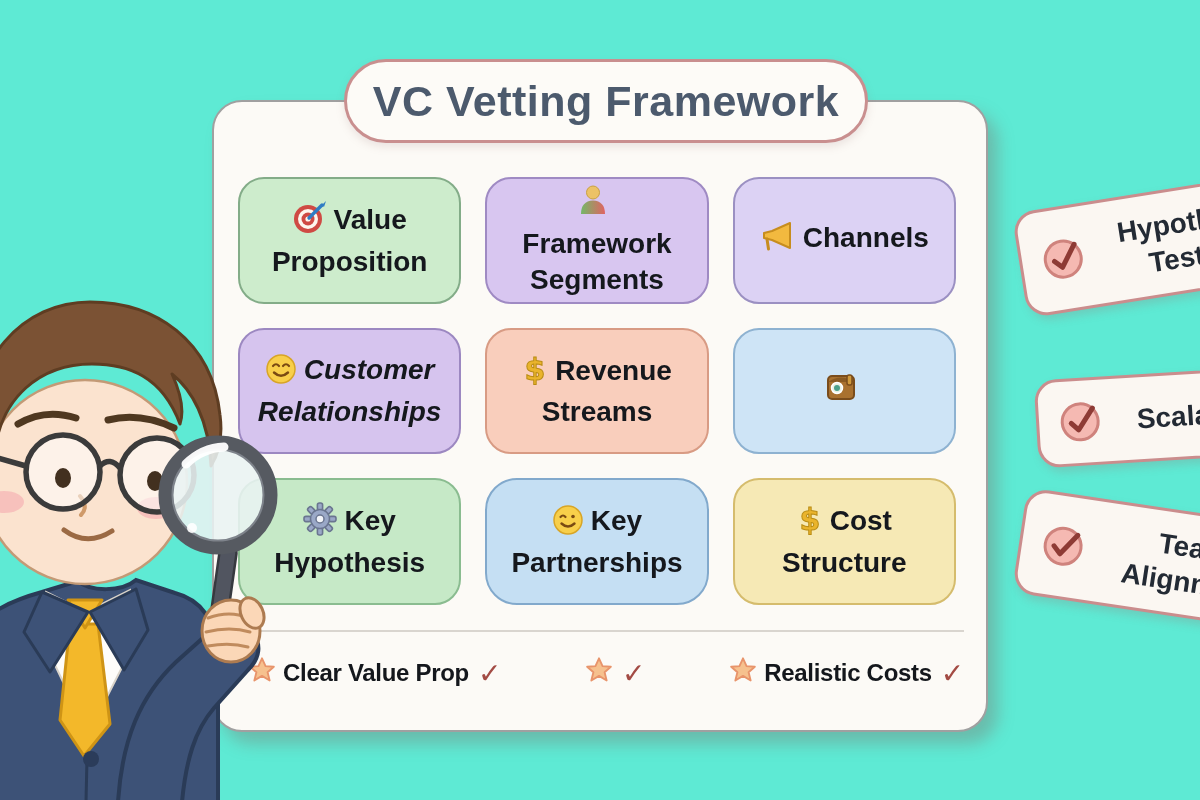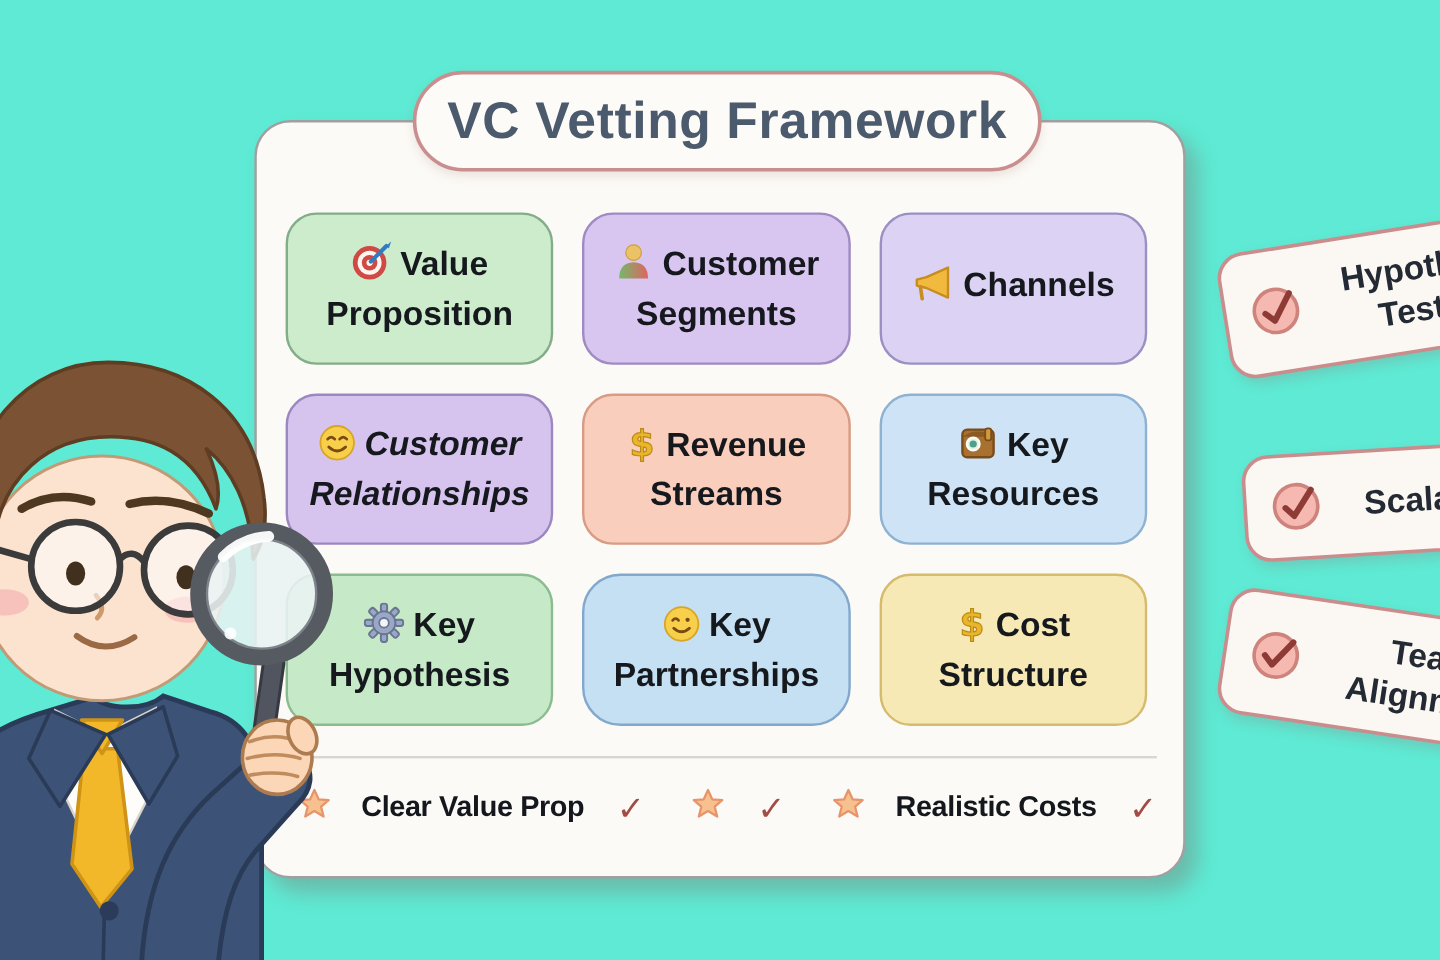--- a/index.html
+++ b/index.html
@@ -26,21 +26,21 @@
   .cell{border-radius:26px;border:2.5px solid #999;
         display:flex;align-items:center;justify-content:center;text-align:center;
         font-size:28px;font-weight:bold;color:#15181d;line-height:1.28;padding:0 16px;}
   .cell .ic{display:inline-block;vertical-align:-6px;margin-right:7px;}
 
   
   .divider{position:absolute;left:252px;top:630px;width:712px;height:0;
            border-top:2px solid #d9d5cf;z-index:3;}
   .checklist{position:absolute;left:248px;top:650px;width:716px;height:46px;
              display:flex;justify-content:space-between;align-items:center;z-index:3;}
-  .chk-item{display:flex;align-items:center;gap:25px;
+  .chk-item{display:flex;align-items:center;gap:7px;
             font-size:24px;font-weight:bold;color:#14171c;letter-spacing:-.3px;white-space:nowrap;}
   .chk-mark{color:#a34b44;font-size:28px;font-weight:bold;
             font-family:"DejaVu Sans",sans-serif;padding-left:2px;}
 
   
   .badge{position:absolute;background:#fbf7f2;border:3px solid #ca8d8d;border-radius:22px;
          display:flex;align-items:center;gap:12px;padding:15px 18px;
          box-shadow:3px 5px 9px rgba(150,120,120,0.25);z-index:4;}
   .badge .b-label{flex:1;text-align:center;font-size:28px;font-weight:bold;
                   color:#232a34;line-height:1.25;}
@@ -78,21 +78,21 @@
     <div class="cell" style="background: rgb(216, 198, 240); border-color: rgb(159, 138, 195);">
       <div><span class="ic"><svg width="34" height="34" viewBox="0 0 34 34">
               <defs>
                 <linearGradient id="pg" x1="0" y1="0" x2="1" y2="0">
                   <stop offset="0" stop-color="#74b868"></stop>
                   <stop offset="1" stop-color="#e06462"></stop>
                 </linearGradient>
               </defs>
               <circle cx="17" cy="9.5" r="6.5" fill="#ecc266" stroke="#caa13f" stroke-width="1"></circle>
               <path d="M5 31 Q5 18 17 17.5 Q29 18 29 31 Z" fill="url(#pg)"></path>
-            </svg></span><span>Customer Segments</span></div>
+            </svg></span><span>Framework Segments</span></div>
     </div>
 
     <div class="cell" style="background: rgb(220, 210, 244); border-color: rgb(155, 144, 194);">
       <div><span class="ic"><svg width="36" height="34" viewBox="0 0 36 34">
               <path d="M4 14 L12 12 L30 4 L30 29 L12 21 L4 19 Z" fill="#f2b93f" stroke="#c78d1e" stroke-width="2" stroke-linejoin="round"></path>
               <path d="M7 20 L8.5 30" stroke="#c78d1e" stroke-width="3" stroke-linecap="round"></path>
             </svg></span><span>Channels</span></div>
     </div>
 
     <div class="cell" style="background: rgb(214, 196, 238); border-color: rgb(156, 136, 193); font-style: italic;">
@@ -110,21 +110,21 @@
             </svg></span><span>Revenue Streams</span></div>
     </div>
 
     <div class="cell" style="background: rgb(206, 228, 246); border-color: rgb(142, 178, 209);">
       <div><span class="ic"><svg width="34" height="34" viewBox="0 0 34 34">
               <rect x="4" y="6" width="26" height="23" rx="4" fill="#a9712f" stroke="#7a4c1b" stroke-width="2"></rect>
               <path d="M4 12 Q17 3 30 12" fill="#8a5a22"></path>
               <rect x="23" y="5" width="5" height="10" rx="2" fill="#d09a3c" stroke="#7a4c1b" stroke-width="1.5"></rect>
               <circle cx="13" cy="18" r="5.5" fill="#e9f1e4" stroke="#fff" stroke-width="1.5"></circle>
               <circle cx="13" cy="18" r="3" fill="#4da08a"></circle>
-            </svg></span><span>Key Resources</span></div>
+            </svg></span></div>
     </div>
 
     <div class="cell" style="background: rgb(198, 233, 199); border-color: rgb(138, 188, 144);">
       <div><span class="ic"><svg width="34" height="34" viewBox="0 0 34 34">
               <g fill="#9aa8c7" stroke="#6a7590" stroke-width="1.6">
                 <g>
                   <rect x="14.4" y="1" width="5.2" height="7" rx="2"></rect>
                   <rect x="14.4" y="26" width="5.2" height="7" rx="2"></rect>
                   <rect x="1" y="14.4" width="7" height="5.2" rx="2"></rect>
                   <rect x="26" y="14.4" width="7" height="5.2" rx="2"></rect>

